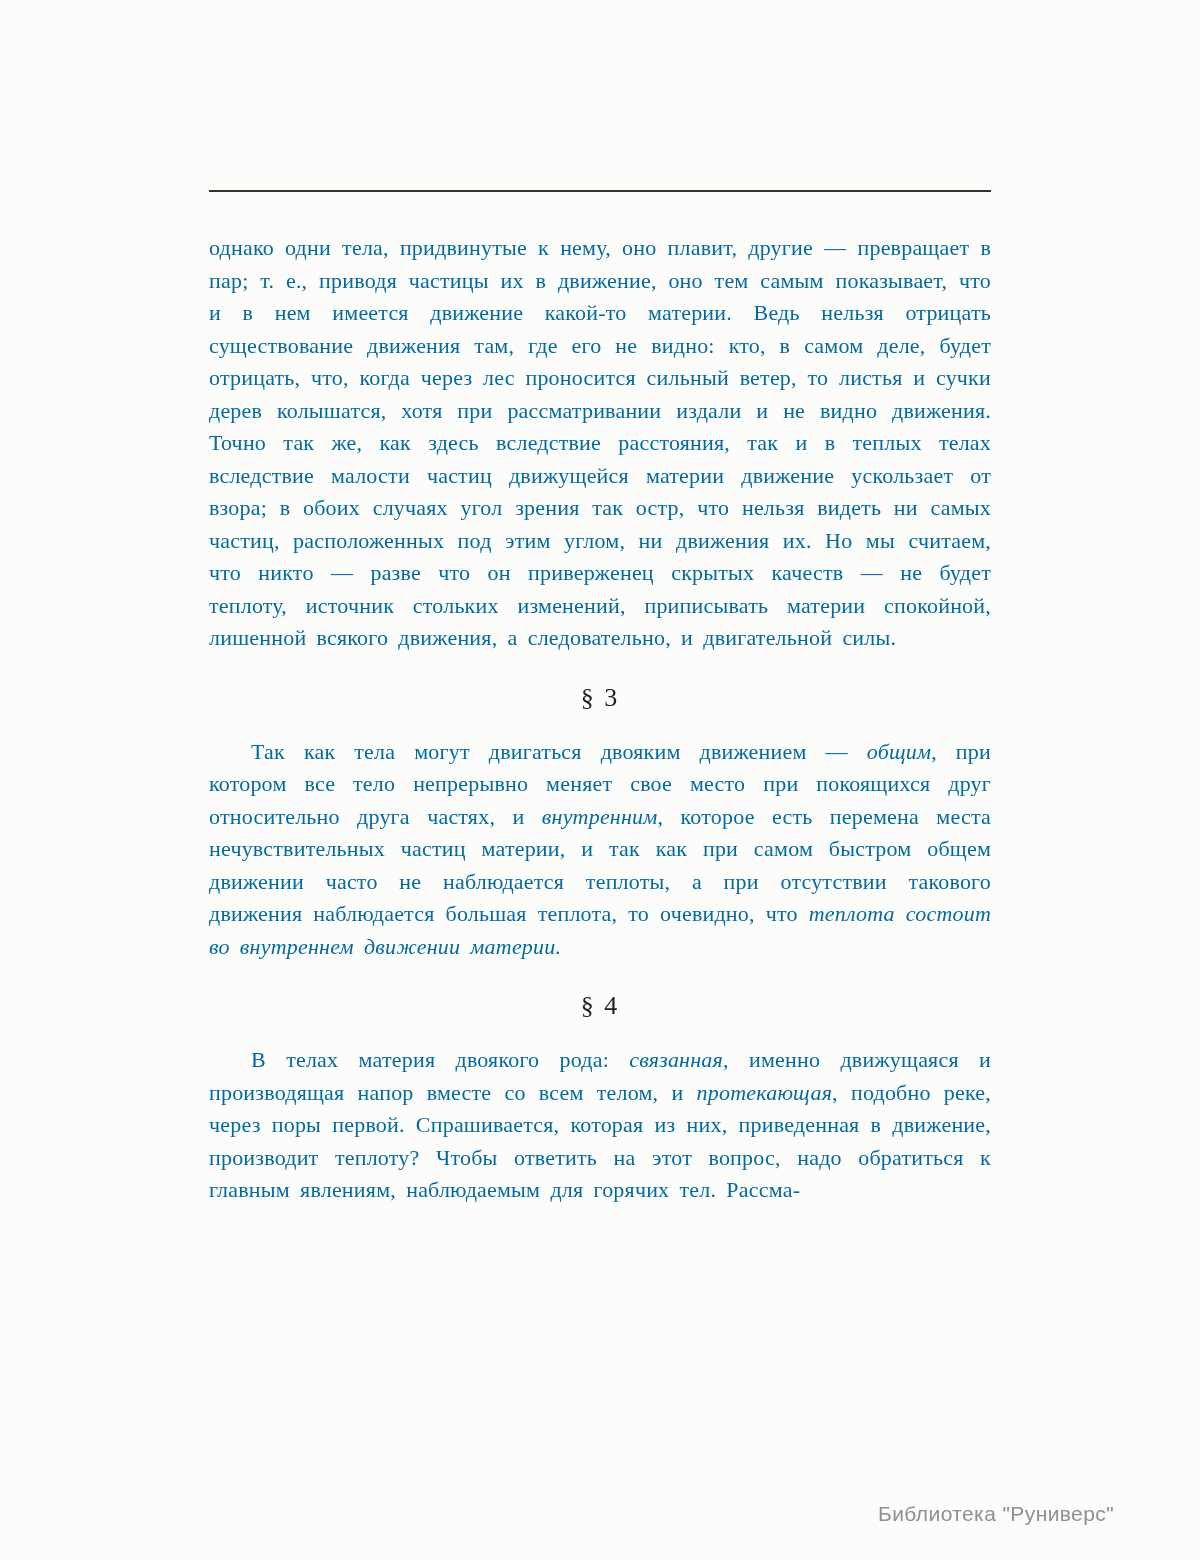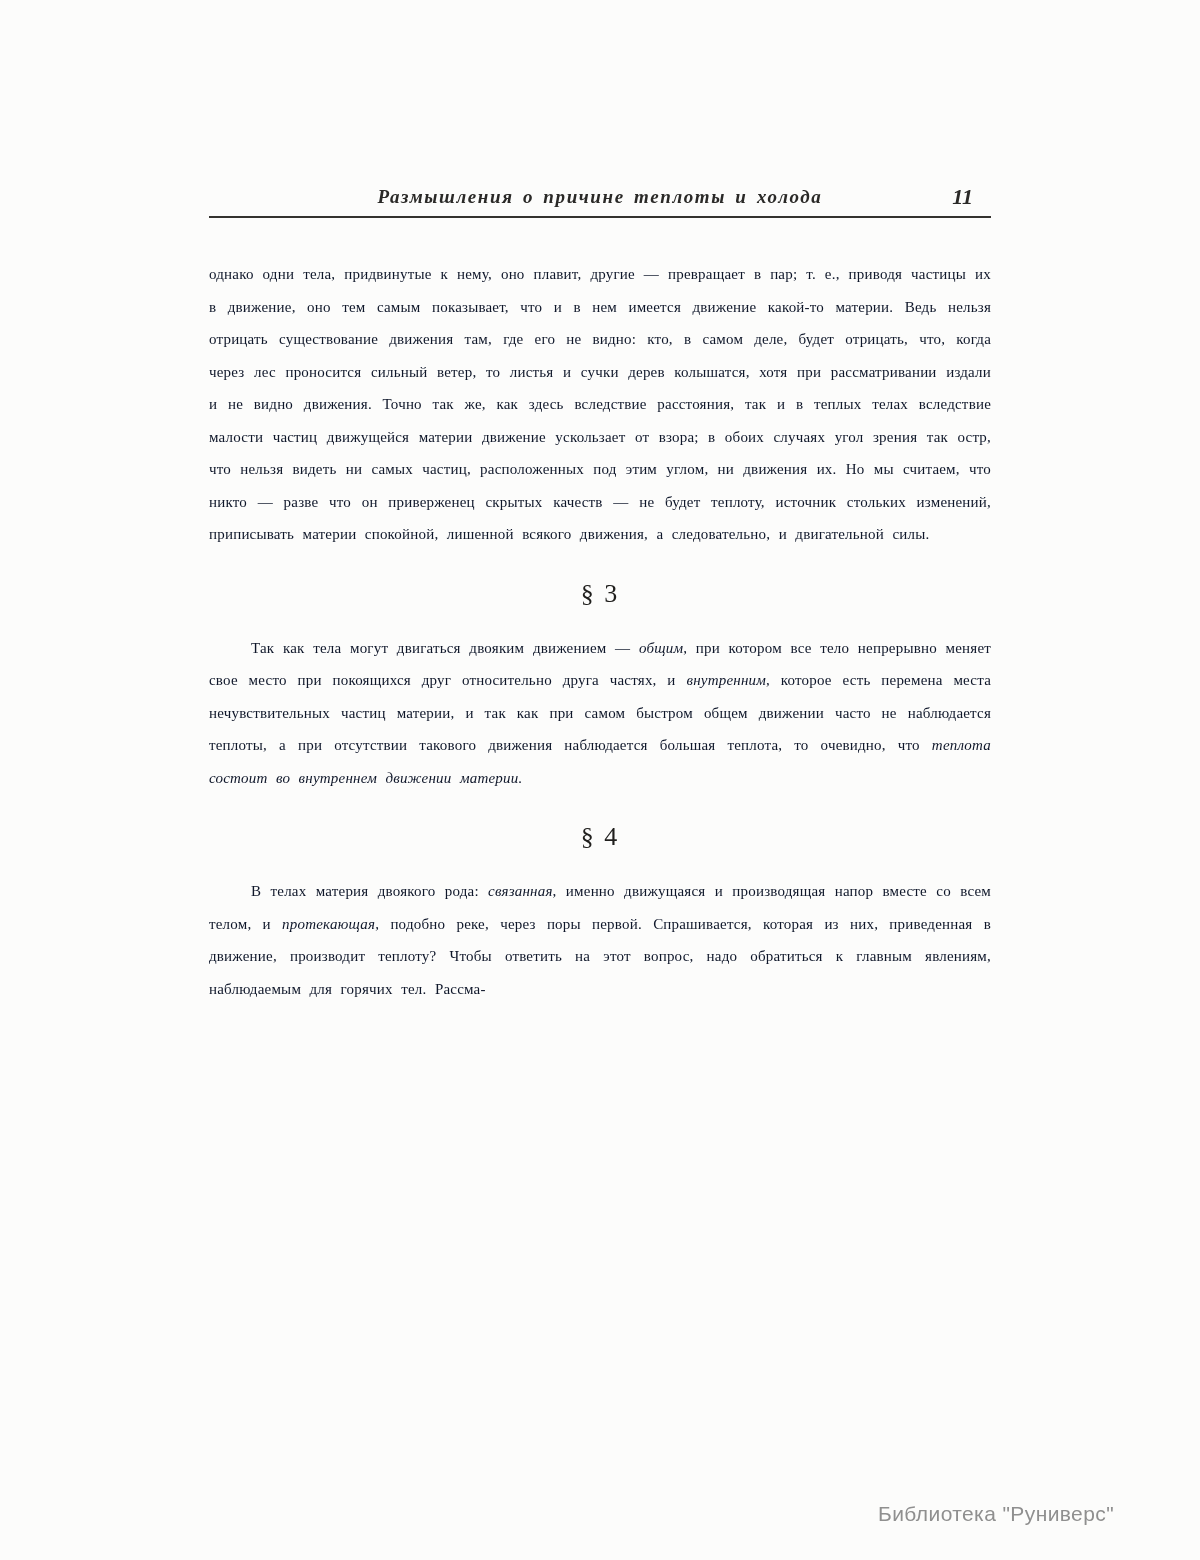--- a/index.html
+++ b/index.html
@@ -43,24 +43,24 @@
     font-size: 22px;
     color: #2a2927;
   }
   .header-rule {
     border: 0;
     border-top: 2px solid #34322f;
     margin: 8px 0 0 0;
   }
   .body-par {
     margin: 0;
-    font-size: 15px;
+    font-size: 22px;
     line-height: 32.5px;
     text-align: justify;
-    color: #0f172a;
+    color: #0369a1;
     word-spacing: 4.5px;
     letter-spacing: 0.2px;
     text-indent: 42px;
   }
   .body-par.no-indent { text-indent: 0; }
   .body-par.first { margin-top: 40px; }
   .section-heading {
     margin: 28px 0 23px 0;
     text-align: center;
     font-weight: 400;
@@ -76,24 +76,20 @@
     font-size: 21px;
     letter-spacing: 0.4px;
     color: #8f8f8f;
   }
 </style>
 </head>
 <body>
 
 <div class="page-inner">
 
-  <div class="header-row">
-    <span class="running-title">Размышления о причине теплоты и холода</span>
-    <span class="page-number">11</span>
-  </div>
 
   <hr class="header-rule">
 
   <p class="body-par no-indent first"><span>однако одни тела, придвинутые к нему, оно плавит, другие — превращает в пар; т. е., приводя частицы их в движение, оно тем самым показывает, что и в нем имеется движение какой-то материи. Ведь нельзя отрицать существование движения там, где его не видно: кто, в самом деле, будет отрицать, что, когда через лес проносится сильный ветер, то листья и сучки дерев колышатся, хотя при рассматривании издали и не видно движения. Точно так же, как здесь вследствие расстояния, так и в теплых телах вследствие малости частиц движущейся материи движение ускользает от взора; в обоих случаях угол зрения так остр, что нельзя видеть ни самых частиц, расположенных под этим углом, ни движения их. Но мы считаем, что никто — разве что он приверженец скрытых качеств — не будет теплоту, источник стольких изменений, приписывать материи спокойной, лишенной всякого движения, а следовательно, и двигательной силы.</span></p>
 
   <h2 class="section-heading">§ 3</h2>
 
   <p class="body-par"><span>Так как тела могут двигаться двояким движением — </span><span style="font-style: italic;">общим</span><span>, при котором все тело непрерывно меняет свое место при покоящихся друг относительно друга частях, и </span><span style="font-style: italic;">внутренним</span><span>, которое есть перемена места нечувствительных частиц материи, и так как при самом быстром общем движении часто не наблюдается теплоты, а при отсутствии такового движения наблюдается большая теплота, то очевидно, что </span><span style="font-style: italic;">теплота состоит во внутреннем движении материи.</span></p>
 
   <h2 class="section-heading">§ 4</h2>

